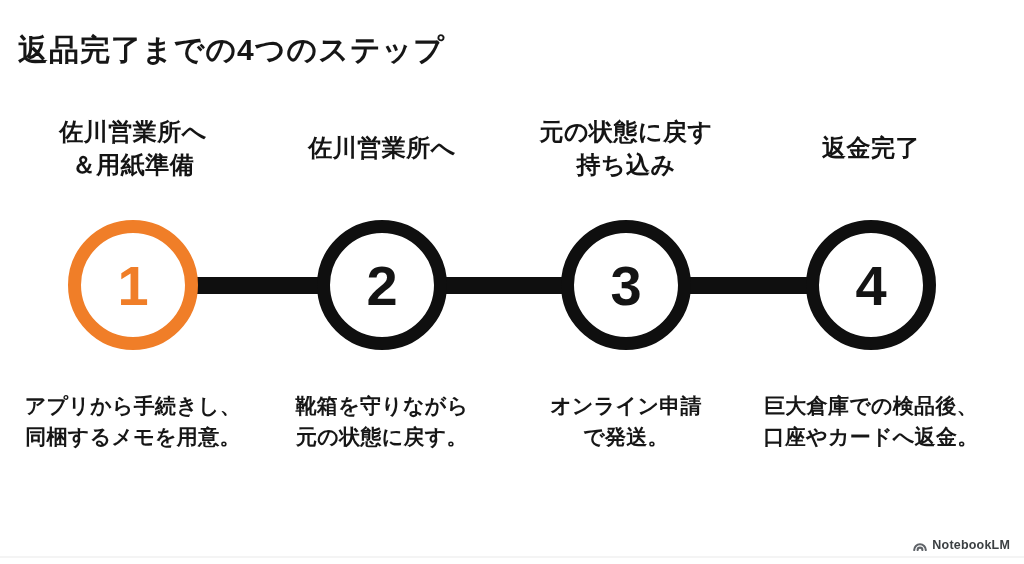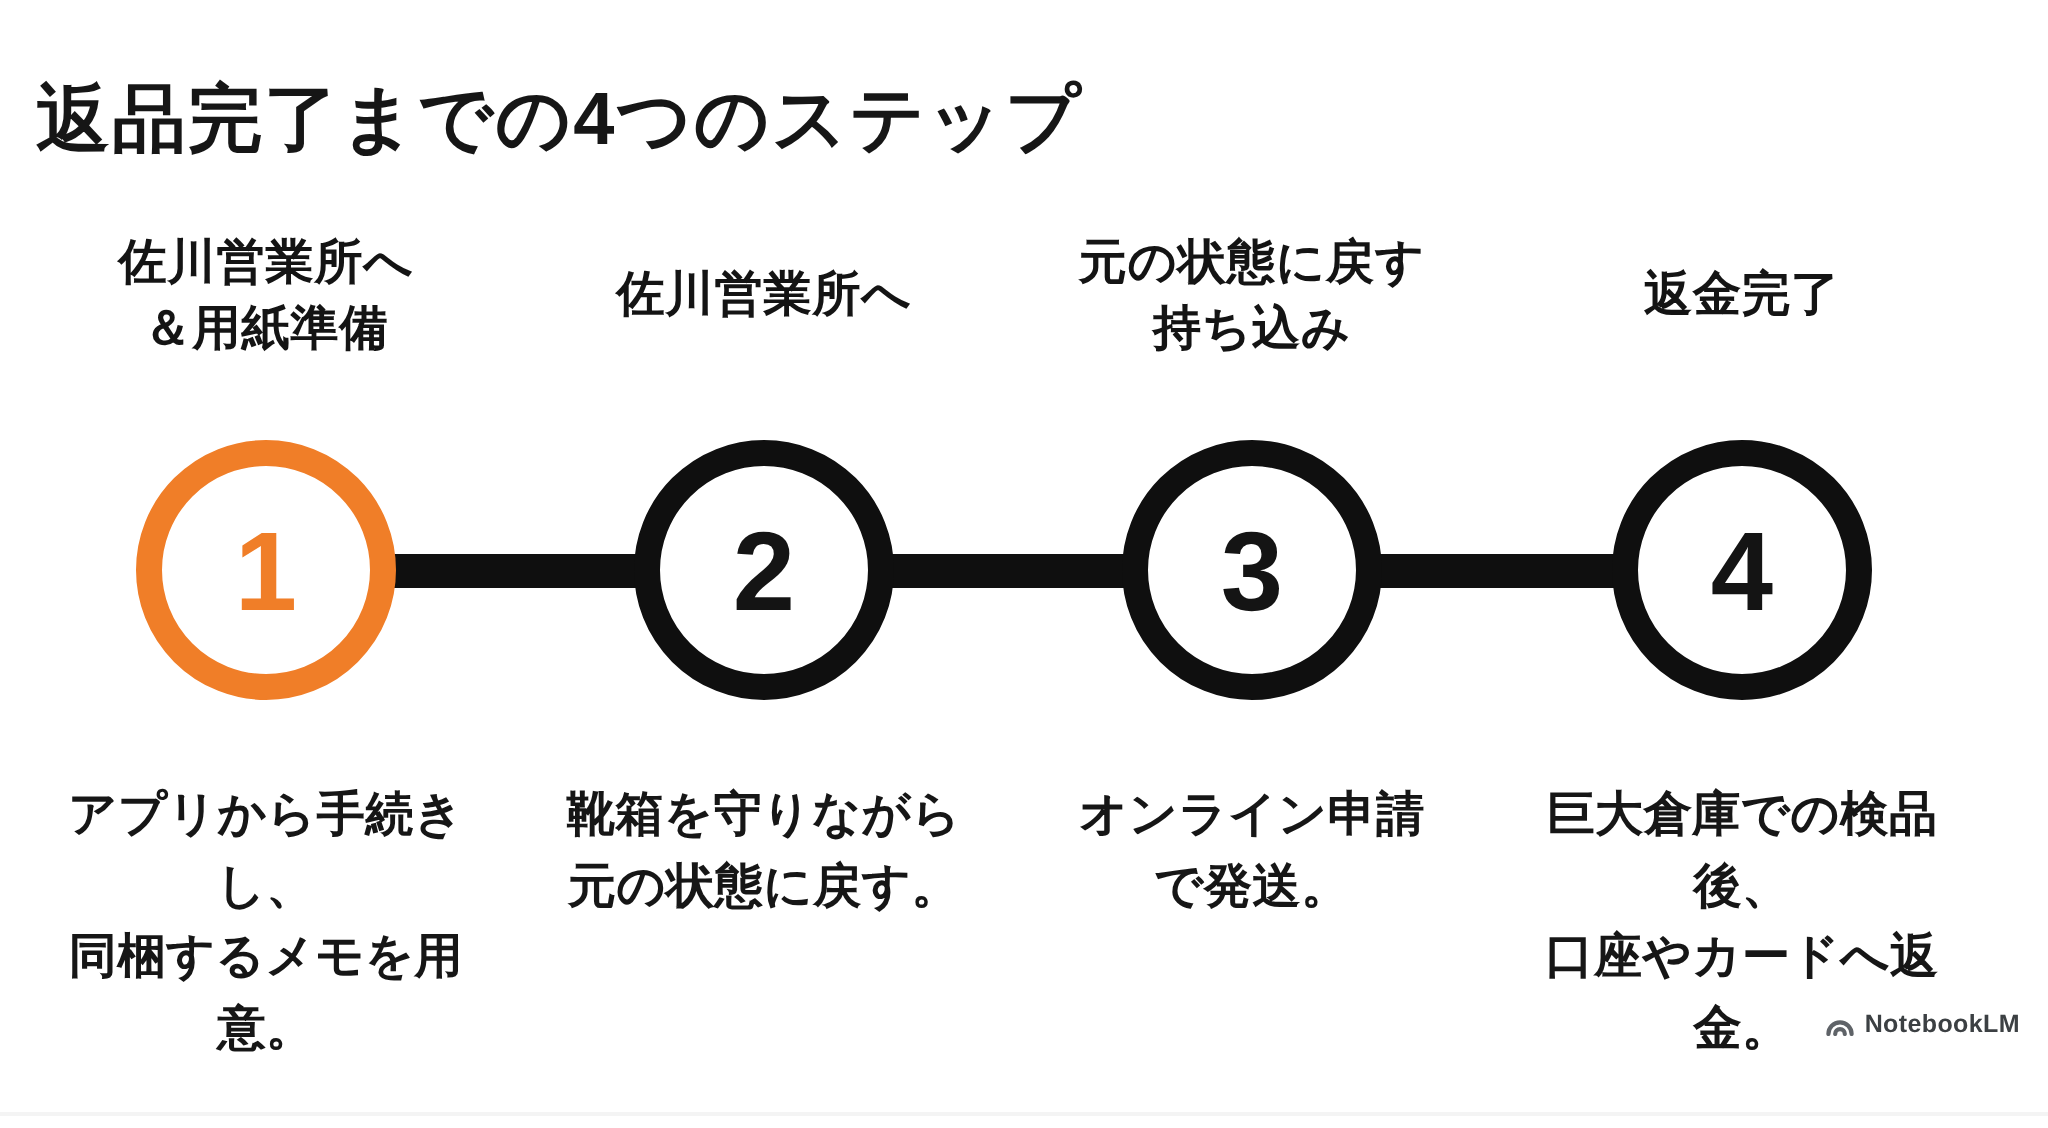--- a/index.html
+++ b/index.html
@@ -5,21 +5,21 @@
   html,body{margin:0;padding:0;}
   body{
     width:1024px;height:564px;position:relative;overflow:hidden;
     background:#ffffff;
     font-family:"Liberation Sans","DejaVu Sans",sans-serif;
     color:#141414;
   }
   .stage{position:absolute;inset:0;}
   .main-title{
     position:absolute;left:18px;top:10px;
-    font-size:37px;font-weight:800;letter-spacing:1px;color:#161616;
+    font-size:30px;font-weight:800;letter-spacing:1px;color:#161616;
   }
   
   .connector{
     position:absolute;top:277px;left:133px;width:738px;height:17px;
     background:#0f0f0f;z-index:1;border-radius:2px;
   }
   .step{position:absolute;width:244px;z-index:2;}
   .step-1{left:11px;}
   .step-2{left:260px;}
   .step-3{left:504px;}
@@ -33,29 +33,29 @@
   .circle{
     position:absolute;top:220px;left:57px;
     width:130px;height:130px;box-sizing:border-box;
     border:13px solid #0f0f0f;border-radius:50%;
     background:#ffffff;
     display:flex;align-items:center;justify-content:center;
     font-size:56px;font-weight:800;color:#141414;
   }
   .step-desc{
     position:absolute;top:390px;left:0;width:244px;
-    text-align:center;font-size:24px;font-weight:700;line-height:1.48;
+    text-align:center;font-size:21px;font-weight:700;line-height:1.48;
     white-space:pre-line;color:#161616;letter-spacing:0.3px;
   }
   .frame-edge{
     position:absolute;left:0;top:556px;width:1024px;height:2px;
     background:#f4f4f4;z-index:0;
   }
   .brand{
-    position:absolute;right:14px;top:505px;
+    position:absolute;right:14px;top:538px;
     display:flex;align-items:center;gap:5px;z-index:3;
     color:#3c4043;font-size:12.5px;font-weight:700;letter-spacing:0.2px;
   }
   .brand-icon{display:inline-flex;align-items:center;}
 </style>
 </head>
 <body>
 
 <div class="stage">
 

